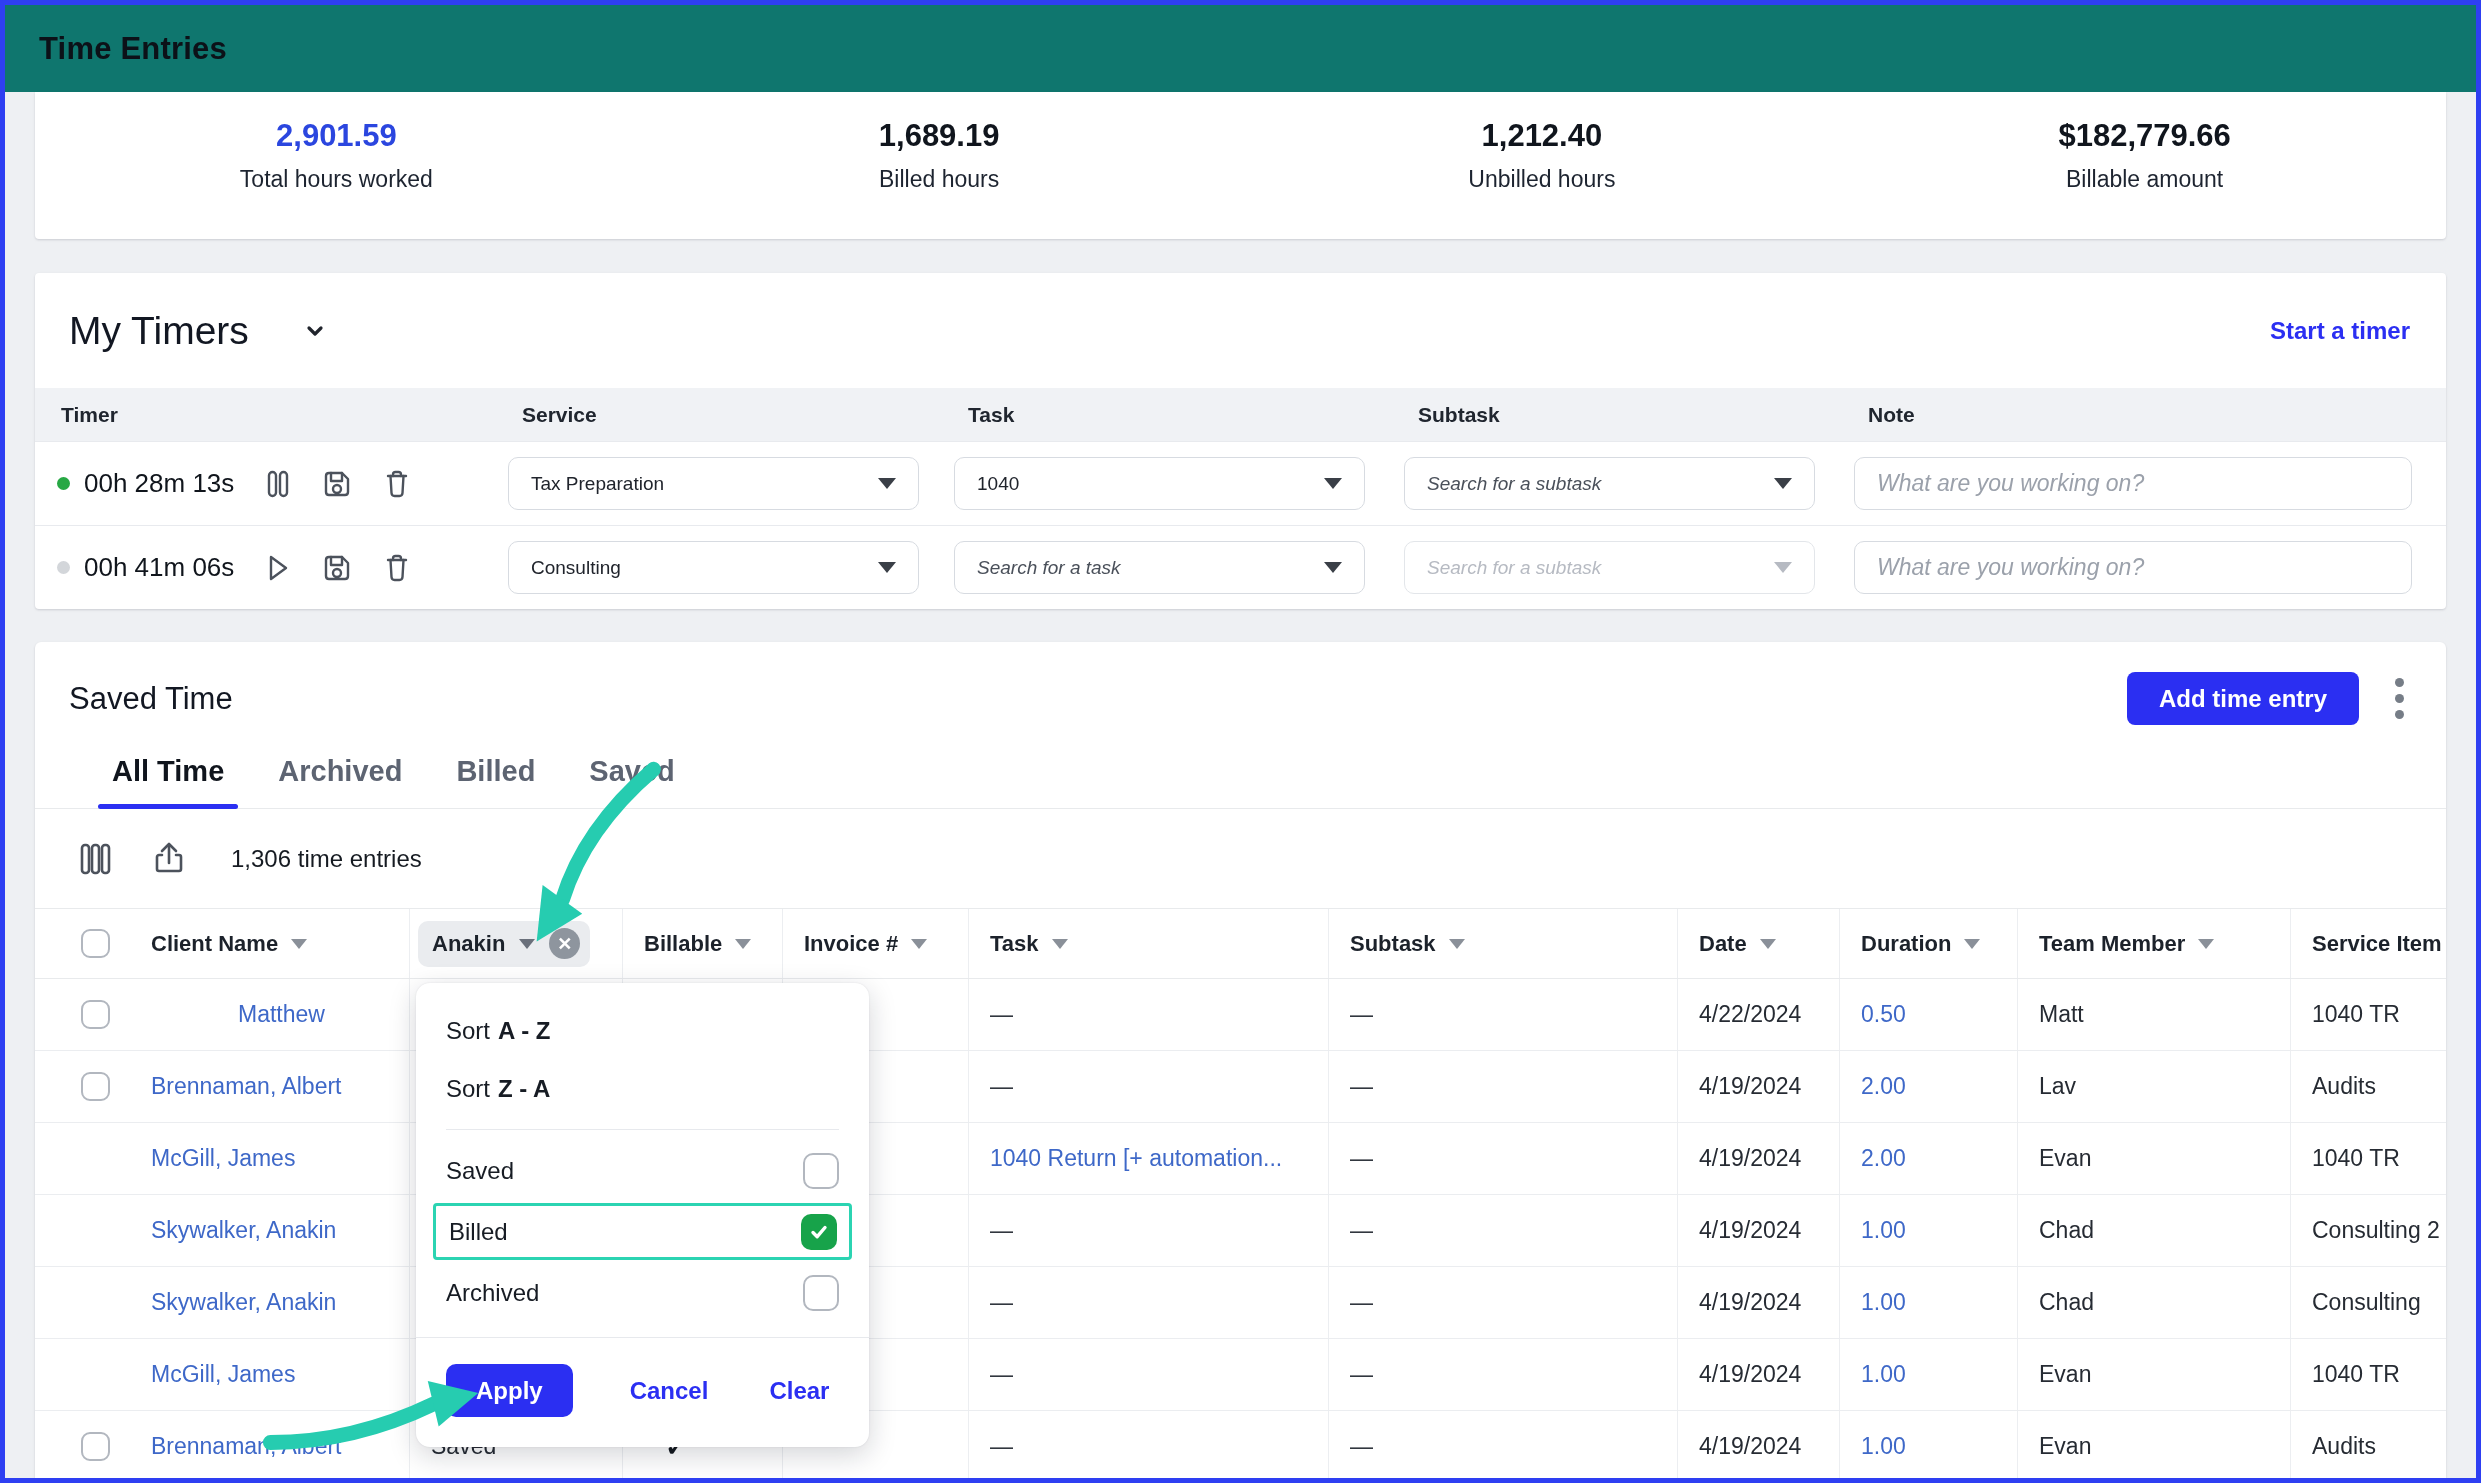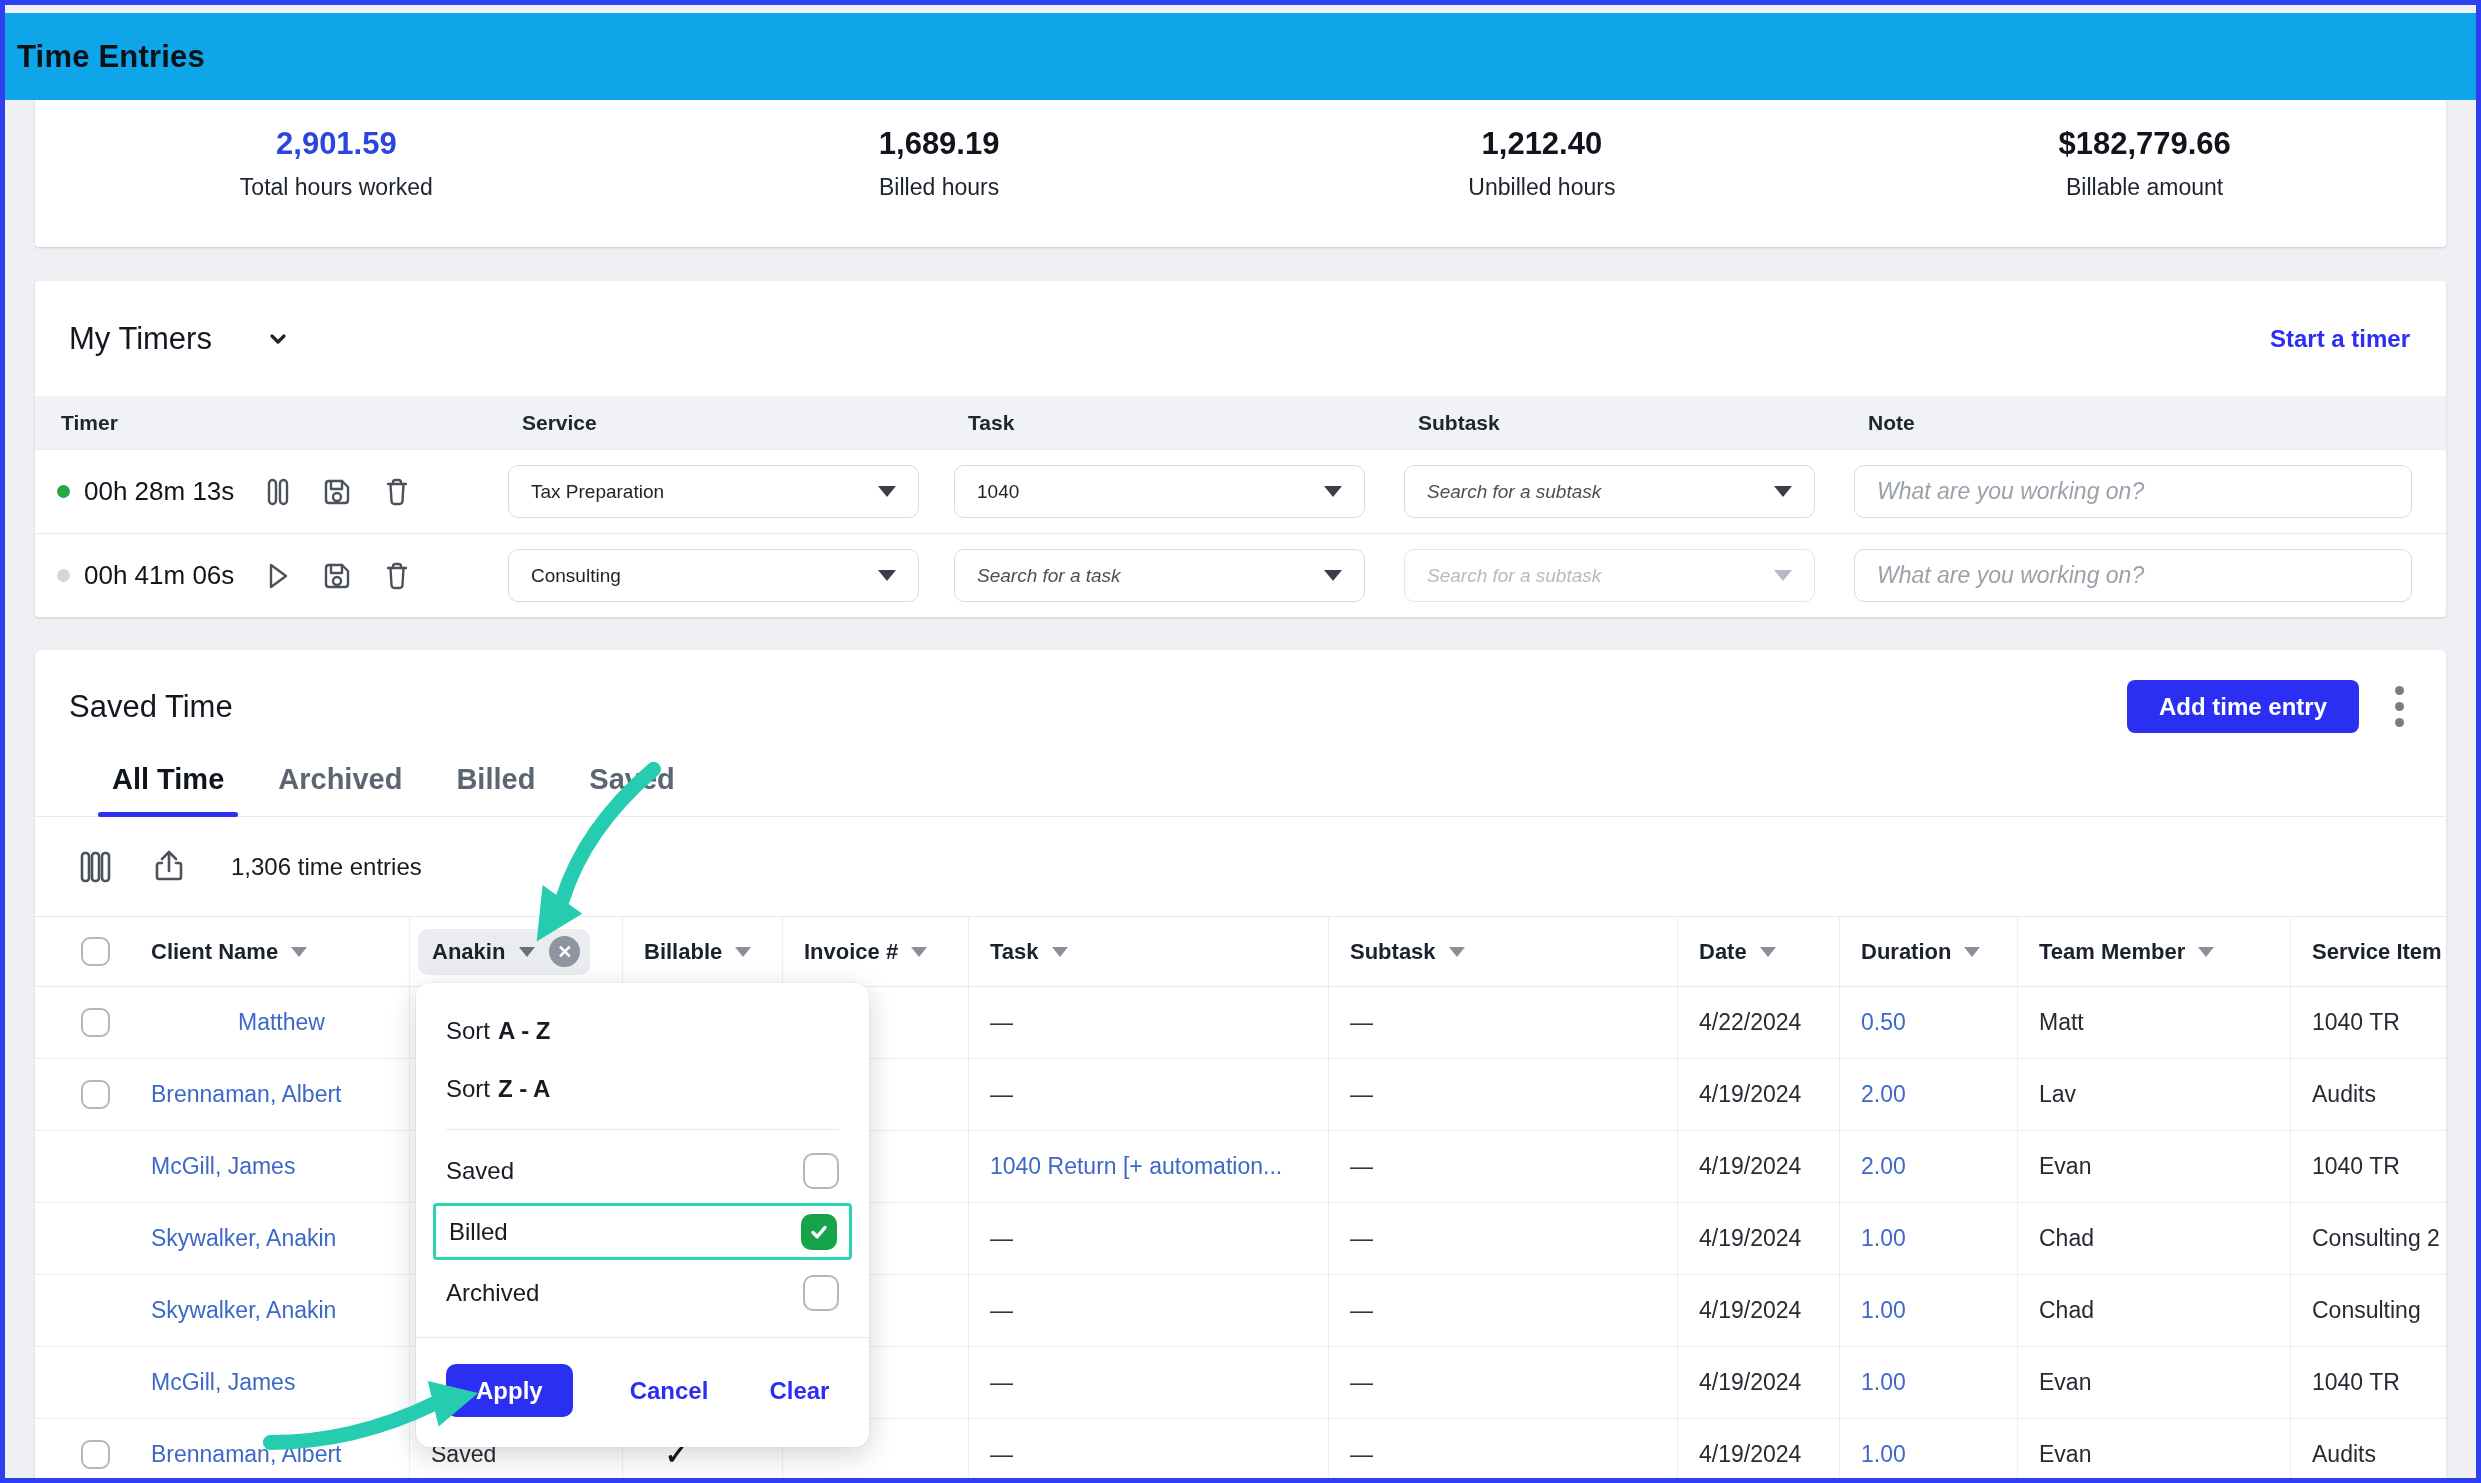--- a/index.html
+++ b/index.html
@@ -3,38 +3,38 @@
 <meta charset="utf-8">
 <style>
   * { margin:0; padding:0; box-sizing:border-box; }
   html,body { background:#dfe2e6; }
   body { font-family:"Liberation Sans", sans-serif; }
   .page { position:relative; width:2481px; height:1483px; background:#eef0f3;
           border:5px solid #2e3ff2; overflow:hidden; }
   a { text-decoration:none; cursor:pointer; }
 
   
-  .topbar { height:87px; background:#0ea5e9; display:flex; align-items:center; padding-left:12px;margin-top:8px; }
+  .topbar { height:87px; background:#0f766e; display:flex; align-items:center; padding-left:34px; }
   .topbar h1 { font-size:31px; font-weight:700; color:#0c1118; letter-spacing:0.2px; }
 
   
   .card { margin:0 30px; background:#fff; border-radius:4px;
           box-shadow:0 1px 3px rgba(16,24,40,.10), 0 1px 2px rgba(16,24,40,.06); }
 
   
   .stats { margin-top:0; border-radius:0 0 4px 4px; height:147px; display:flex; }
   .stat { flex:1; text-align:center; padding-top:26px; }
   .stat .val { font-size:31px; font-weight:700; color:#10151d; }
   .stat.accent .val { color:#2b46df; }
   .stat .lbl { margin-top:12px; font-size:23px; color:#1d2430; }
 
   
   .timers { margin-top:34px; }
   .timers-head { height:115px; display:flex; align-items:center; padding:0 36px 0 34px; }
-  .timers-head .ttl { font-size:31px; font-weight:500; color:#121722; }
+  .timers-head .ttl { font-size:39px; font-weight:500; color:#121722; }
   .timers-head .chev { margin-left:51px; display:inline-flex; cursor:pointer; }
   .start-link { margin-left:auto; font-size:24px; font-weight:700; color:#2b2ff2; }
 
   .tgrid { display:grid; grid-template-columns:473px 446px 450px 450px 1fr; align-items:center; }
   .tgrid-head { background:#f0f2f5; height:53px; font-size:21px; font-weight:700; color:#20262f; }
   .tgrid-head > div { padding-left:14px; }
   .tgrid-head > div:first-child { padding-left:26px; }
   .timer-row { height:84px; border-top:1px solid #e8eaee; }
 
   .timer-cell { display:flex; align-items:center; padding-left:22px; }

